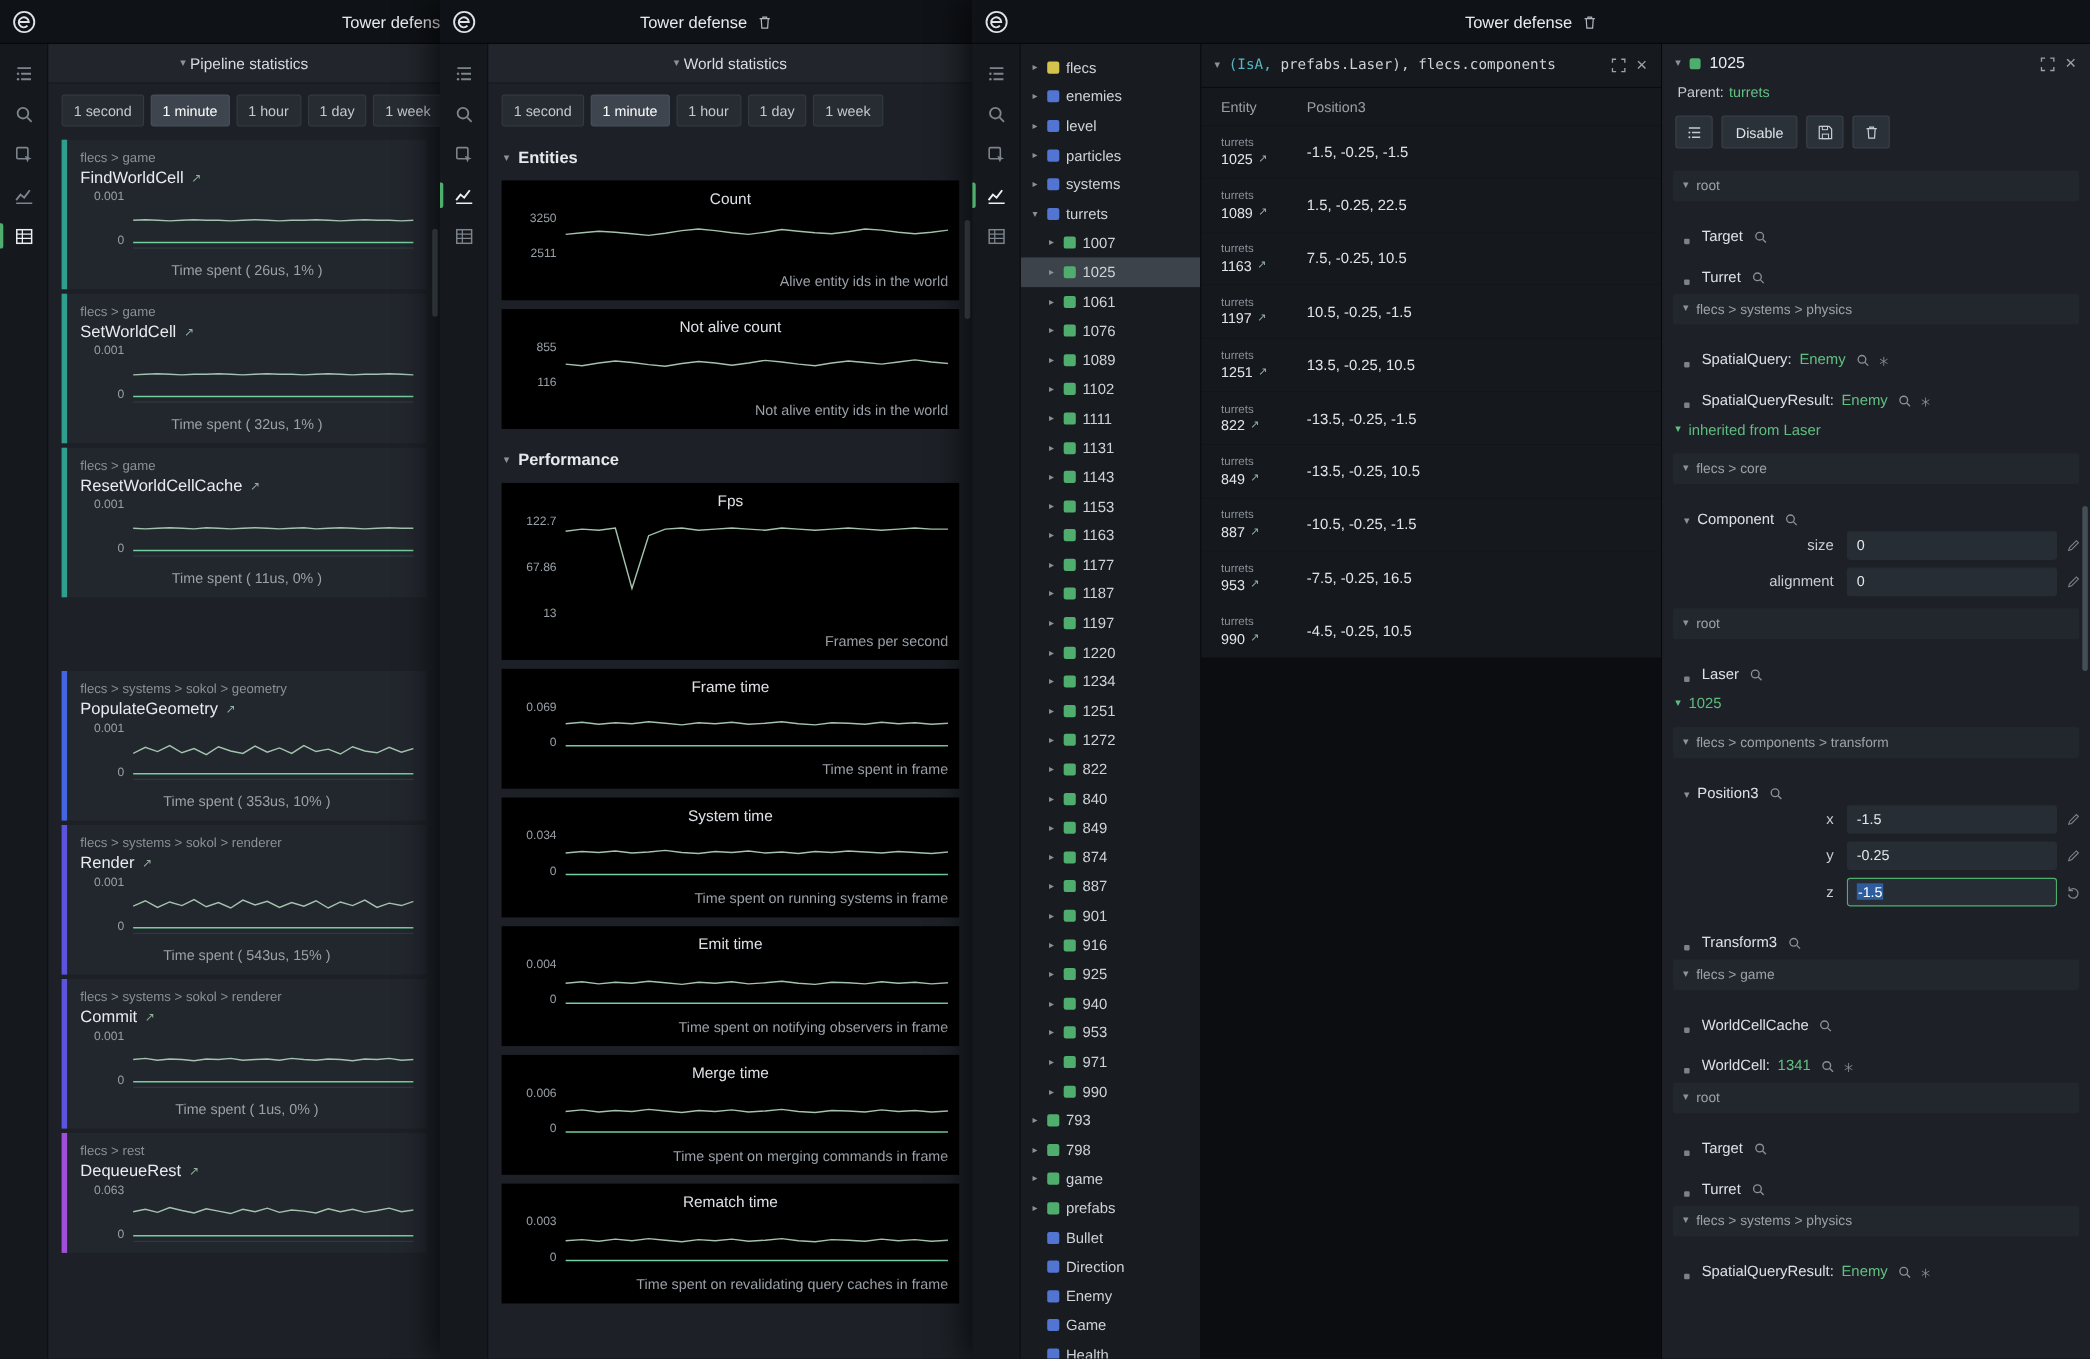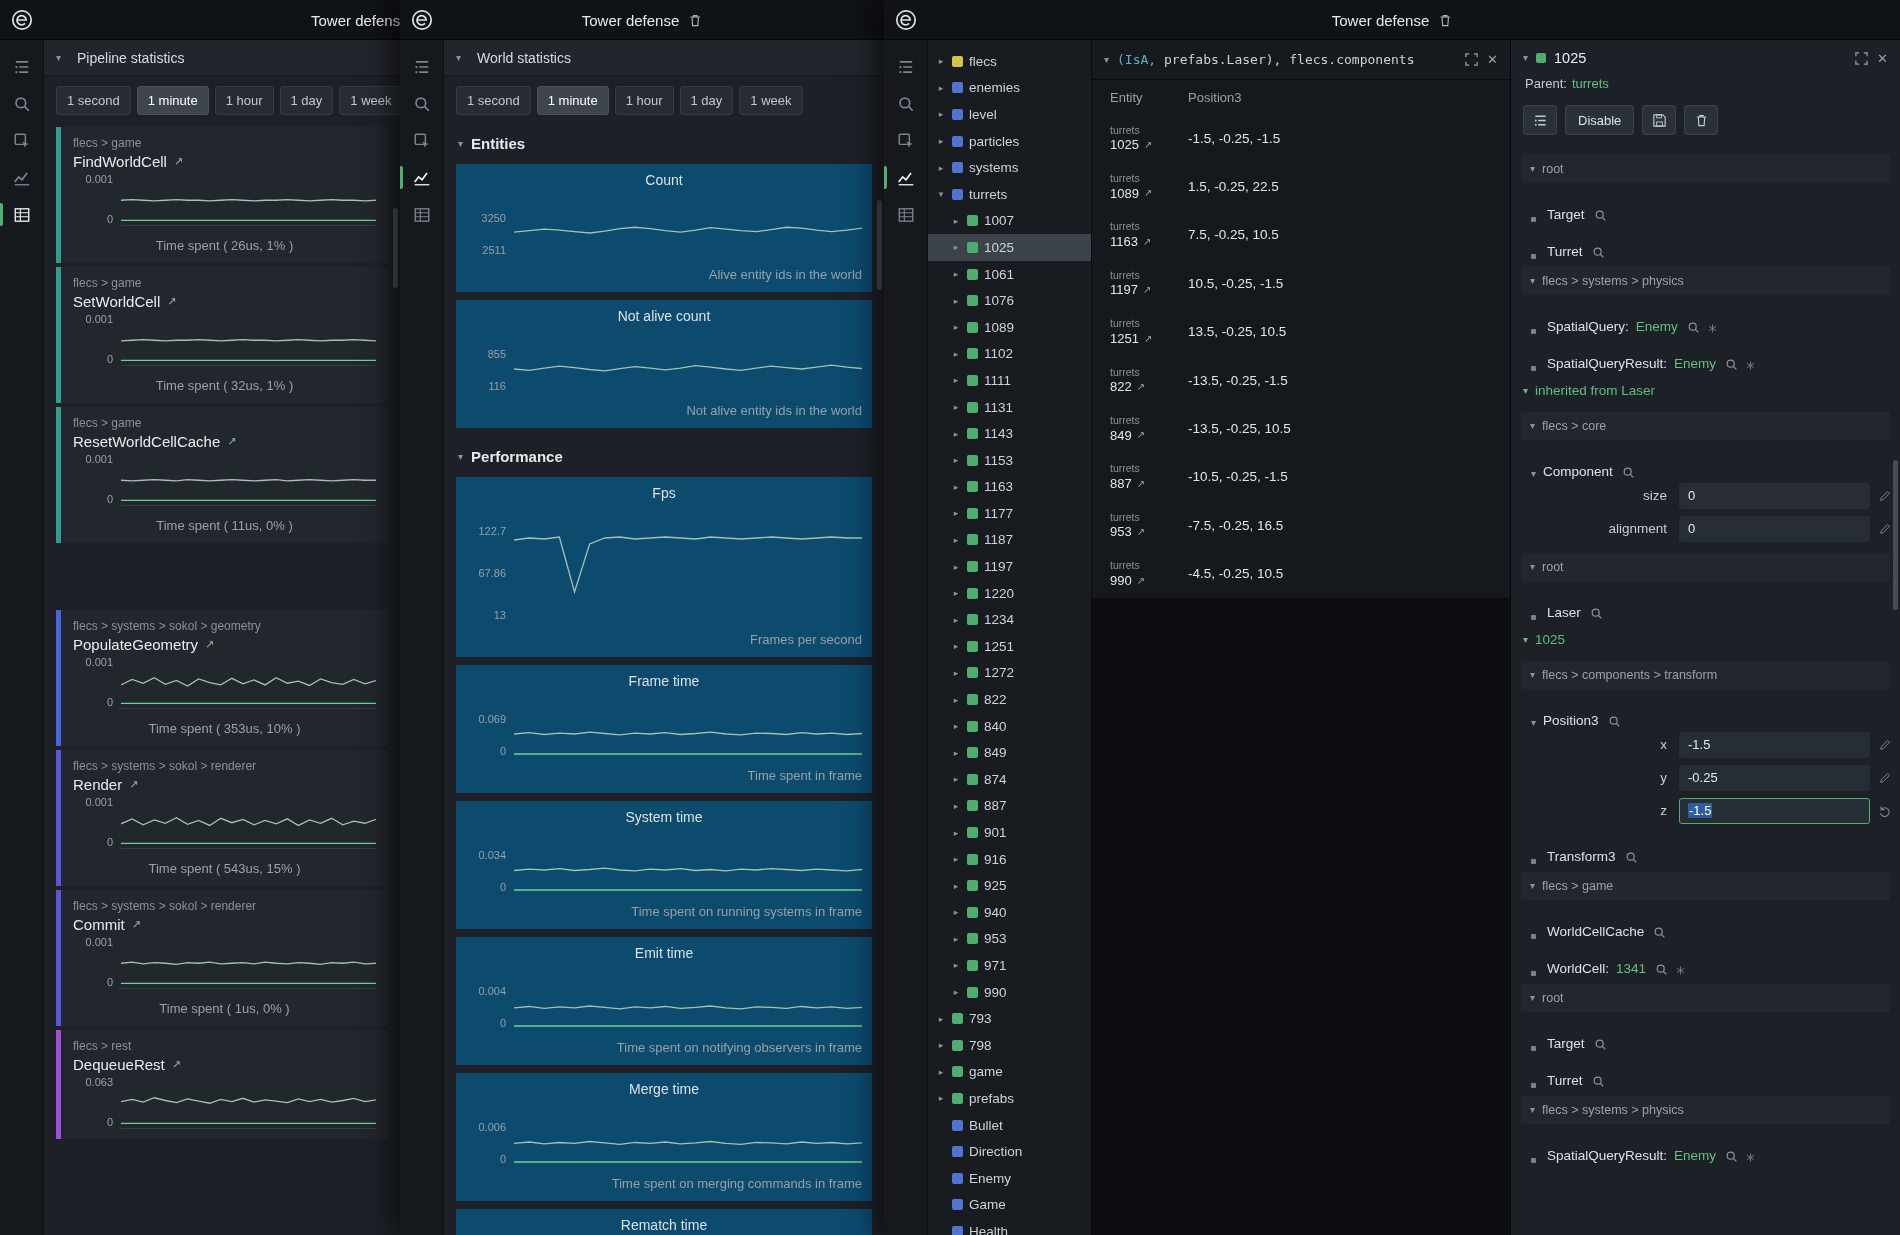--- a/index.html
+++ b/index.html
@@ -18,42 +18,42 @@
 .ticon{width:15px;height:15px;color:#aeb5bc;}
 .ticon svg{width:100%;height:100%;}
 .winbody{flex:1;display:flex;min-height:0;position:relative;}
 .sidebar{width:44px;min-width:44px;background:#15181d;border-right:1px solid #0c0e11;padding-top:8px;display:flex;flex-direction:column;}
 .tool{height:37px;display:flex;align-items:center;justify-content:center;color:#7c848c;position:relative;cursor:pointer;}
 .tool .icon{width:18px;height:18px;display:block;}
 .tool .icon svg{width:100%;height:100%;display:block;}
 .tool.active{color:#eef1f3;}
 .tool.active::before{content:"";position:absolute;left:0;top:7px;bottom:7px;width:3px;background:#4fae6d;border-radius:0 2px 2px 0;}
 .content{flex:1;display:flex;flex-direction:column;min-width:0;background:#1d2127;overflow:hidden;}
-.phead{height:36px;min-height:36px;background:#22262c;display:flex;align-items:center;gap:16px;padding:0 12px;color:#d7dbdf;font-size:14px;border-bottom:1px solid #15181c;}
+.phead{height:36px;min-height:36px;background:#22262c;display:flex;align-items:center;gap:4px;padding:0 12px;color:#d7dbdf;font-size:14px;border-bottom:1px solid #15181c;justify-content:center;}
 .chev{color:#8b9299;font-size:10px;line-height:1;}
 .chev::before{content:"\25BE";}
 .ranges{display:flex;gap:6px;padding:10px 12px 6px;}
 .range{background:#272c33;border:1px solid #333a42;border-radius:3px;color:#c3c8cd;font-size:13px;padding:6px 10px;font-family:inherit;cursor:pointer;white-space:nowrap;}
 .range.active{background:#3e454e;color:#fff;border-color:#49515b;}
 #pipeline-cards{padding-top:6px;flex:1;overflow:hidden;}
 .card{margin:0 12px 4px;background:#22262d;border-left:5px solid #2f9e8f;padding:9px 12px 10px;}
 .card.gap{margin-top:67px;}
 .card-path{color:#8a9199;font-size:12px;}
 .card-name{display:flex;align-items:center;gap:7px;color:#e9ecef;font-size:15px;margin-top:3px;}
 .goto{color:#93b29f;font-size:11px;}
 .chart-row{display:flex;margin-top:0;}
 .ylabels{width:48px;min-width:48px;display:flex;flex-direction:column;justify-content:space-between;align-items:flex-end;padding:3px 8px 1px 0;color:#98a0a7;font-size:11px;}
 .chart-box{flex:1;height:56px;border-bottom:1px solid #343b43;}
 .chart-box svg{width:100%;height:100%;display:block;}
 .card-caption{text-align:center;color:#9aa1a8;font-size:13px;margin-top:12px;}
 #world-sections{flex:1;overflow:hidden;padding-top:2px;}
 .wsec{display:flex;align-items:center;gap:8px;padding:12px 14px 8px;color:#e6e9ec;font-size:15px;font-weight:700;}
-.wchart{margin:4px 12px 8px;background:#0c4a6e;padding:8px 10px 10px;}
+.wchart{margin:4px 12px 8px;background:#000000;padding:8px 10px 10px;text-decoration:underline;}
 .wchart-title{text-align:center;color:#dde1e5;font-size:14px;}
-.wchart-row{display:flex;margin-top:21px;}
+.wchart-row{display:flex;margin-top:2px;}
 .wchart-box{flex:1;height:48px;}
 .wchart-box.tall{height:100px;}
 .wchart-box svg{width:100%;height:100%;display:block;}
 .wchart-caption{text-align:right;color:#99a0a7;font-size:13px;margin-top:10px;}
 #win-main .winbody{background:#101317;}
 .tree{width:164px;min-width:164px;background:#181c21;border-right:1px solid #0b0d10;padding-top:8px;overflow:hidden;}
 .titem{height:26.6px;display:flex;align-items:center;gap:6px;color:#ced3d8;font-size:13.5px;cursor:pointer;white-space:nowrap;}
 .titem.sel{background:#3d434b;}
 .tarrow{width:10px;min-width:10px;color:#8a9199;font-size:9px;text-align:center;}
 .tsq{width:11px;height:11px;min-width:11px;border-radius:2px;}

